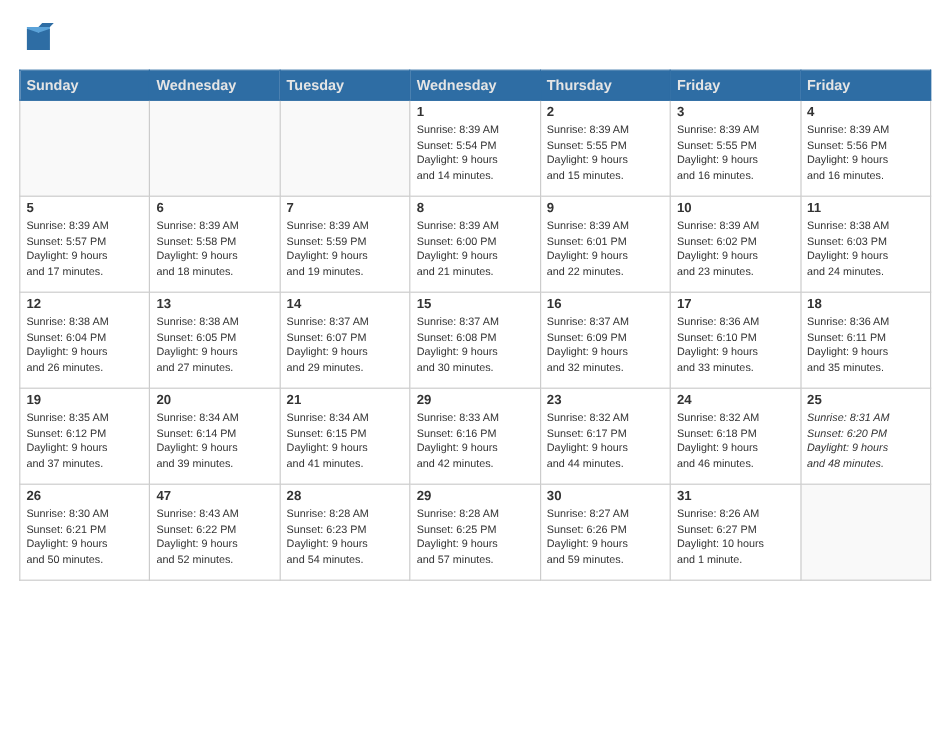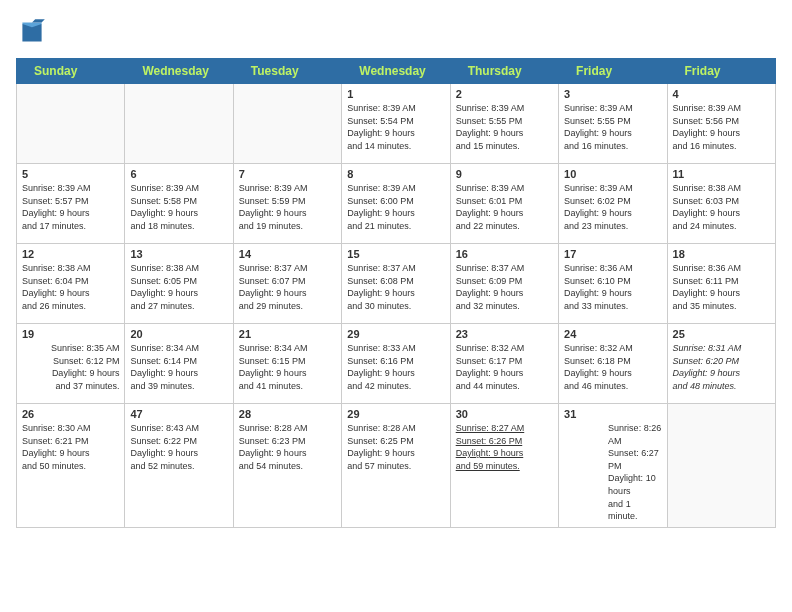--- a/index.html
+++ b/index.html
@@ -57,24 +57,24 @@
       font-size: 14px;
       color: #555;
     }
     table {
       width: 100%;
       border-collapse: collapse;
       table-layout: fixed;
     }
     thead tr th {
       background: #2e6da4;
-      color: #bef264;
+      color: #e5e5e5;
       font-size: 12px;
       font-weight: bold;
-      padding: 5px 17px;
+      padding: 5px 5px;
       text-align: left;
       border: 1px solid #2e6da4;
     }
     tbody tr td {
       border: 1px solid #ccc;
       vertical-align: top;
       padding: 4px 5px;
       font-size: 9.5px;
       color: #333;
       height: 80px;
@@ -261,21 +261,21 @@
             <span class="day-num">18</span>
             <div class="day-info" style="white-space: pre-line;">Sunrise: 8:36 AM
 Sunset: 6:11 PM
 Daylight: 9 hours
 and 35 minutes.</div>
           </td>
         </tr>
         <tr>
           <td>
             <span class="day-num">19</span>
-            <div class="day-info" style="white-space: pre-line; text-align: right;">Sunrise: 8:35 AM
+            <div class="day-info" style="white-space: pre-line;">Sunrise: 8:35 AM
 Sunset: 6:12 PM
 Daylight: 9 hours
 and 37 minutes.</div>
           </td>
           <td>
             <span class="day-num">20</span>
             <div class="day-info" style="white-space: pre-line;">Sunrise: 8:34 AM
 Sunset: 6:14 PM
 Daylight: 9 hours
 and 39 minutes.</div>
@@ -340,28 +340,28 @@
           </td>
           <td>
             <span class="day-num">29</span>
             <div class="day-info" style="white-space: pre-line;">Sunrise: 8:28 AM
 Sunset: 6:25 PM
 Daylight: 9 hours
 and 57 minutes.</div>
           </td>
           <td>
             <span class="day-num">30</span>
-            <div class="day-info" style="white-space: pre-line; text-decoration: underline;">Sunrise: 8:27 AM
+            <div class="day-info" style="white-space: pre-line;">Sunrise: 8:27 AM
 Sunset: 6:26 PM
 Daylight: 9 hours
 and 59 minutes.</div>
           </td>
           <td>
             <span class="day-num">31</span>
-            <div class="day-info" style="white-space: pre-line; margin-left: 44px;">Sunrise: 8:26 AM
+            <div class="day-info" style="white-space: pre-line;">Sunrise: 8:26 AM
 Sunset: 6:27 PM
 Daylight: 10 hours
 and 1 minute.</div>
           </td>
           <td class="empty"></td>
         </tr>
       </tbody>
   </table>
 </div>
 

